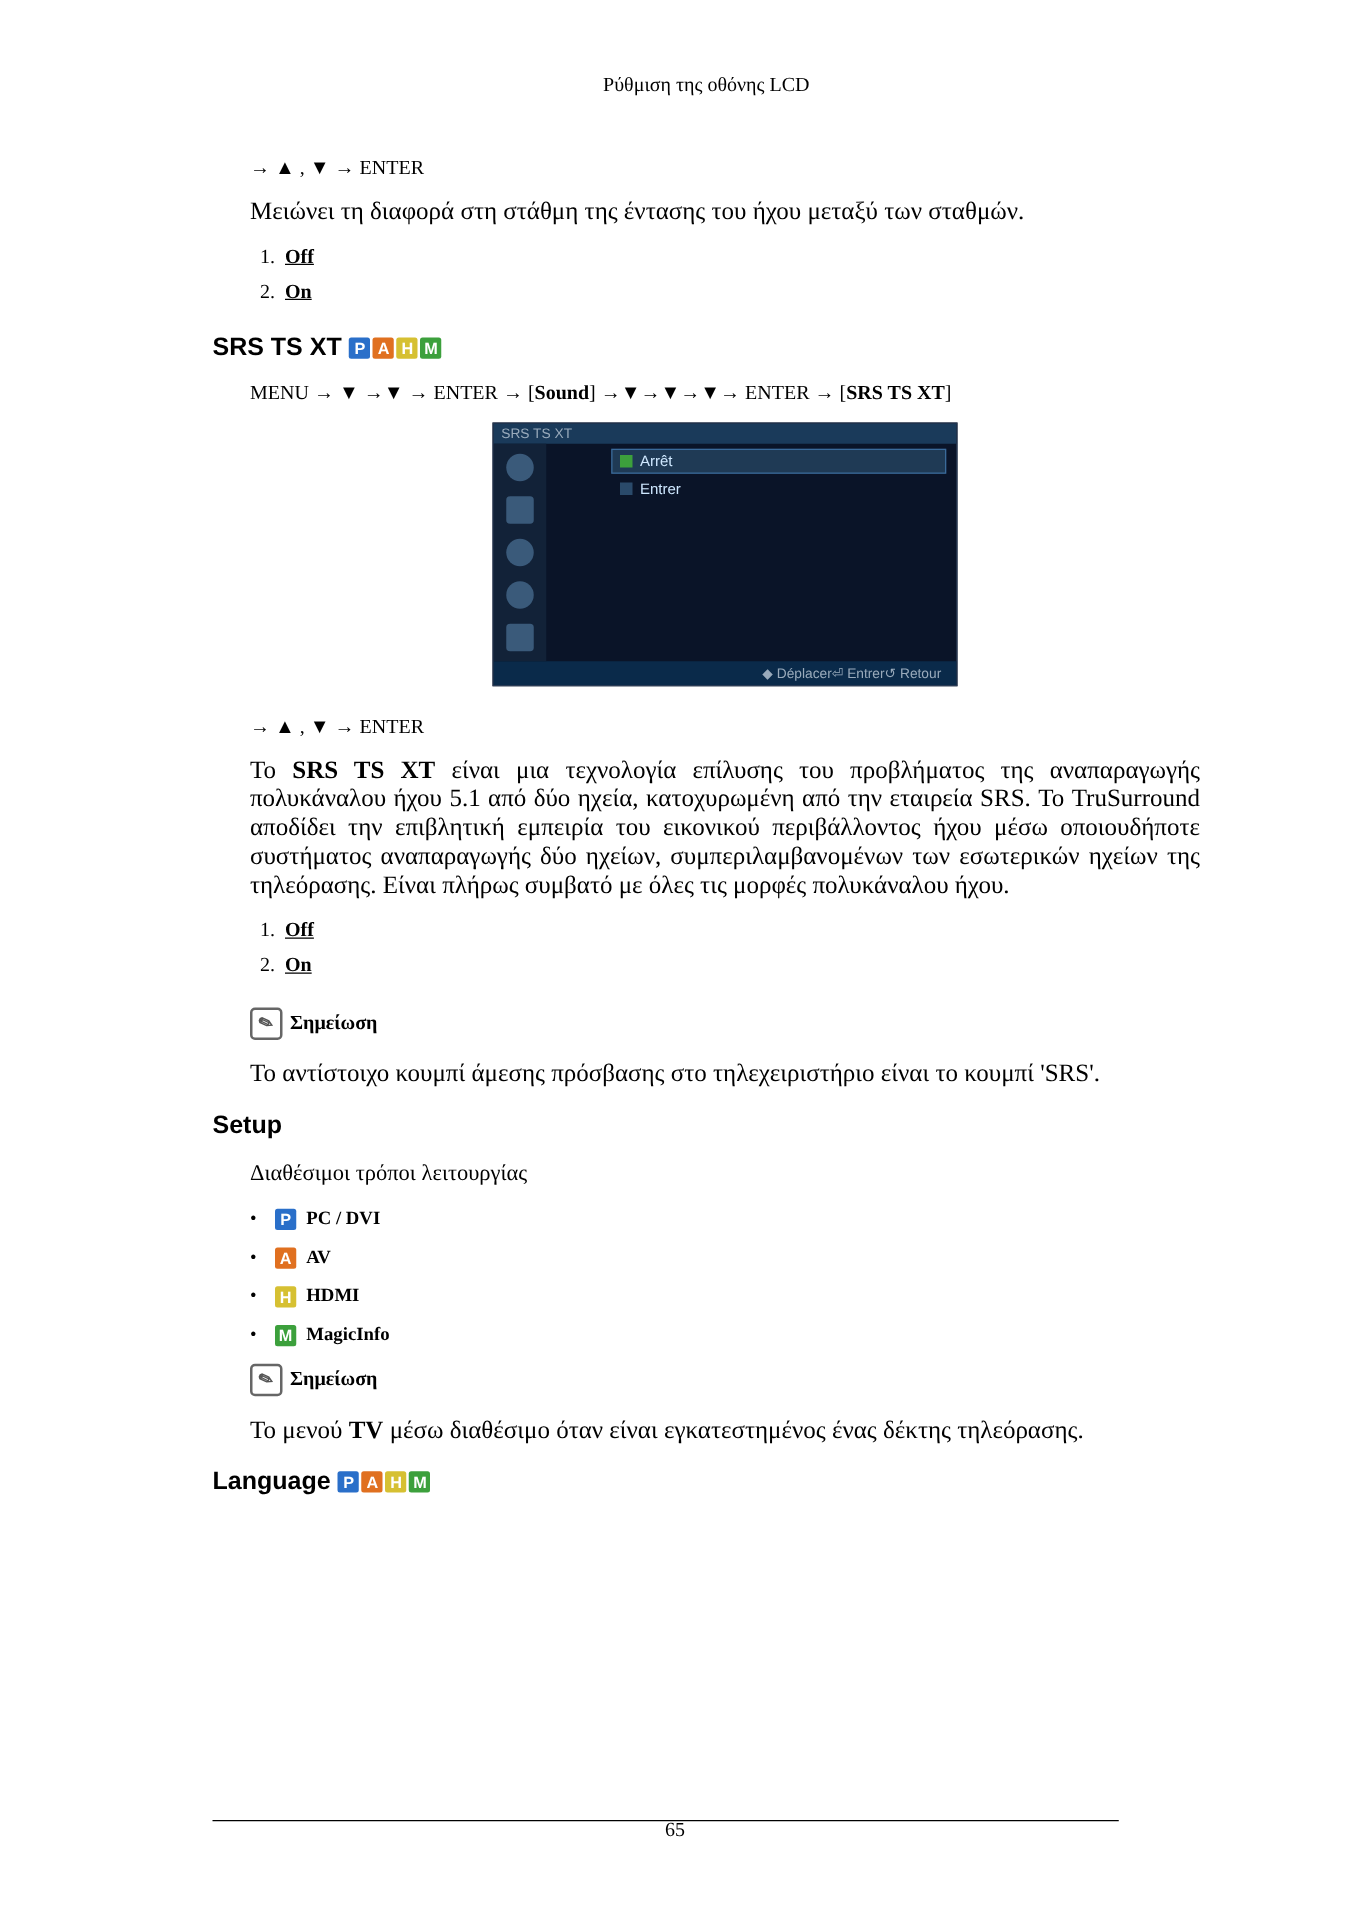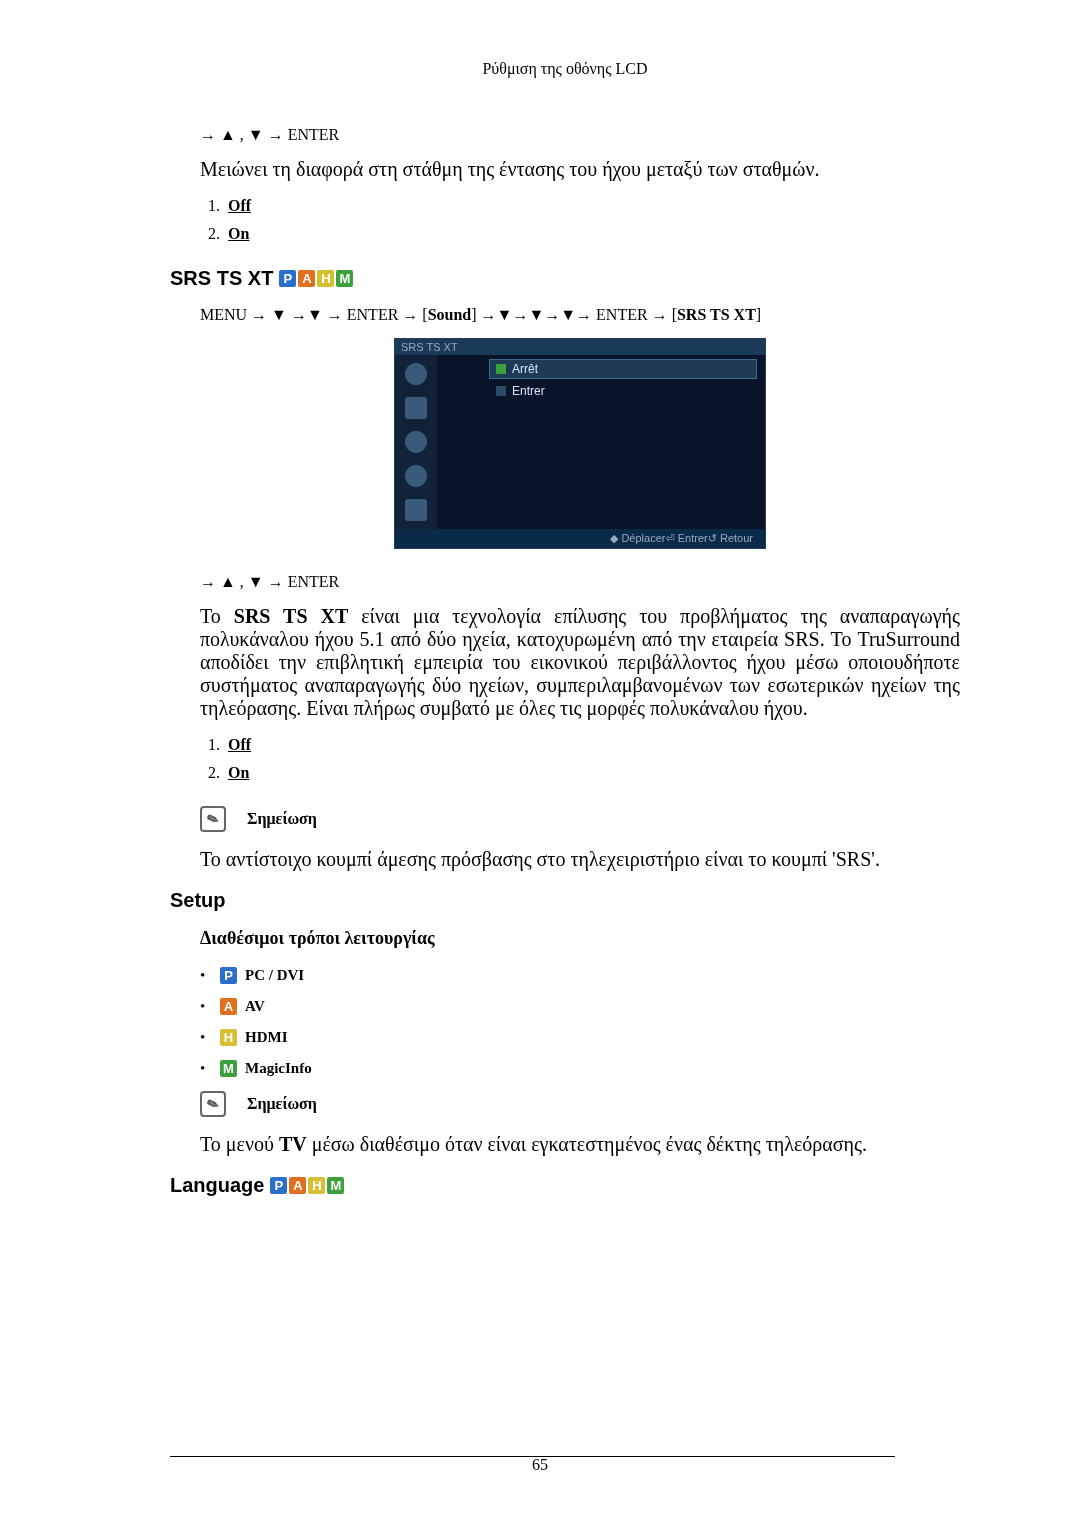--- a/index.html
+++ b/index.html
@@ -48,21 +48,21 @@
     font-family: Arial, Helvetica, sans-serif;
     font-weight: bold;
     font-size: 20px;
     margin: 18px 0 16px -30px;
     display: flex;
     align-items: center;
     gap: 6px;
   }
   h3.sub {
     font-family: "Times New Roman", serif;
-    font-weight: bold;
+    font-weight: normal;
     font-size: 18px;
     margin: 16px 0 18px 0;
   }
   .badge {
     display: inline-block;
     width: 17px;
     height: 17px;
     font-family: Arial, sans-serif;
     font-weight: bold;
     font-size: 13px;
@@ -131,21 +131,21 @@
     background: #0a2a4a;
     display: flex;
     justify-content: flex-end;
     padding: 3px 12px;
     font-size: 11px;
     color: #9ab;
   }
   .note-line {
     display: flex;
     align-items: center;
-    gap: 21px;
+    gap: 6px;
     font-weight: bold;
     margin: 12px 0 16px 0;
   }
   .note-icon {
     width: 22px; height: 22px;
     border: 2px solid #666;
     border-radius: 4px;
     position: relative;
     display: inline-flex;
     align-items: center;

